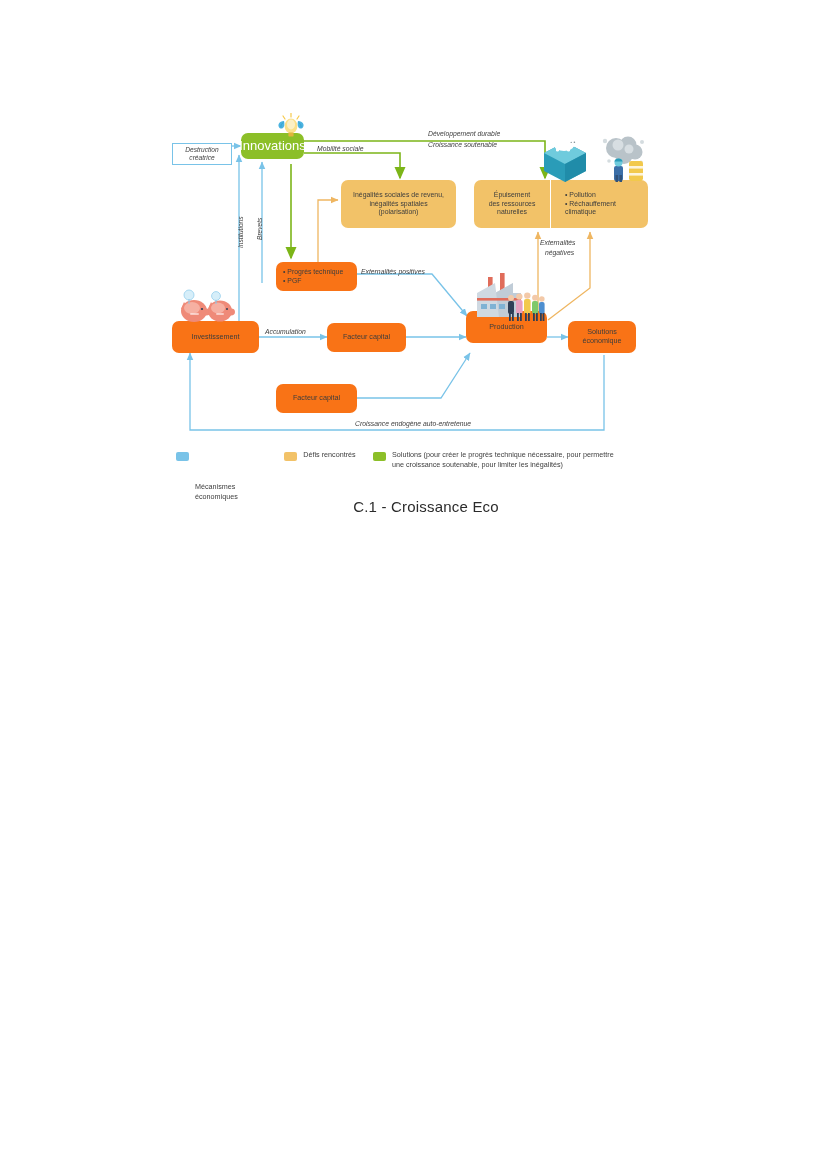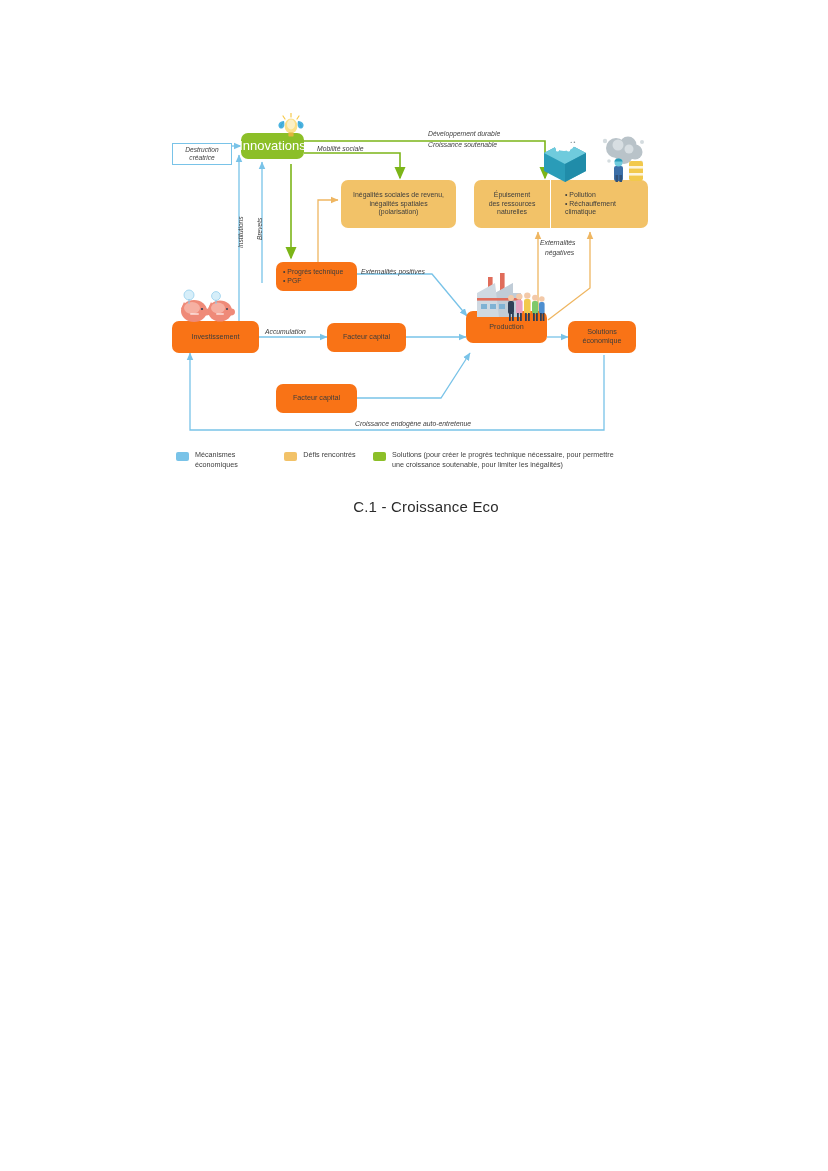--- a/index.html
+++ b/index.html
@@ -352,21 +352,21 @@
       </g>
       <g fill="#ffffff">
         <rect x="14" y="24" width="9" height="2" rx="1" opacity=".55"></rect>
         <rect x="40" y="24" width="8" height="2" rx="1" opacity=".55"></rect>
       </g>
     </svg>
 
     <div id="legend">
       <div class="leg-item" style="left:176px;top:2px;width:100px;">
         <span class="swatch" style="background:#79c3e8;"></span>
-        <span class="leg-txt" style="white-space:pre-line;">Mécanismes
+        <span class="leg-txt" style="white-space:pre-line;margin-top:32px;">Mécanismes
 économiques</span>
       </div>
       <div class="leg-item" style="left:265px;top:2px;width:110px;justify-content:center;">
         <span class="swatch" style="background:#f2c268;"></span>
         <span class="leg-txt" style="white-space:pre-line;">Défis rencontrés</span>
       </div>
       <div class="leg-item" style="left:373px;top:2px;width:290px;">
         <span class="swatch" style="background:#8cbf28;"></span>
         <span class="leg-txt" style="white-space:pre-line;">Solutions (pour créer le progrès technique nécessaire, pour permettre
 une croissance soutenable, pour limiter les inégalités)</span>

